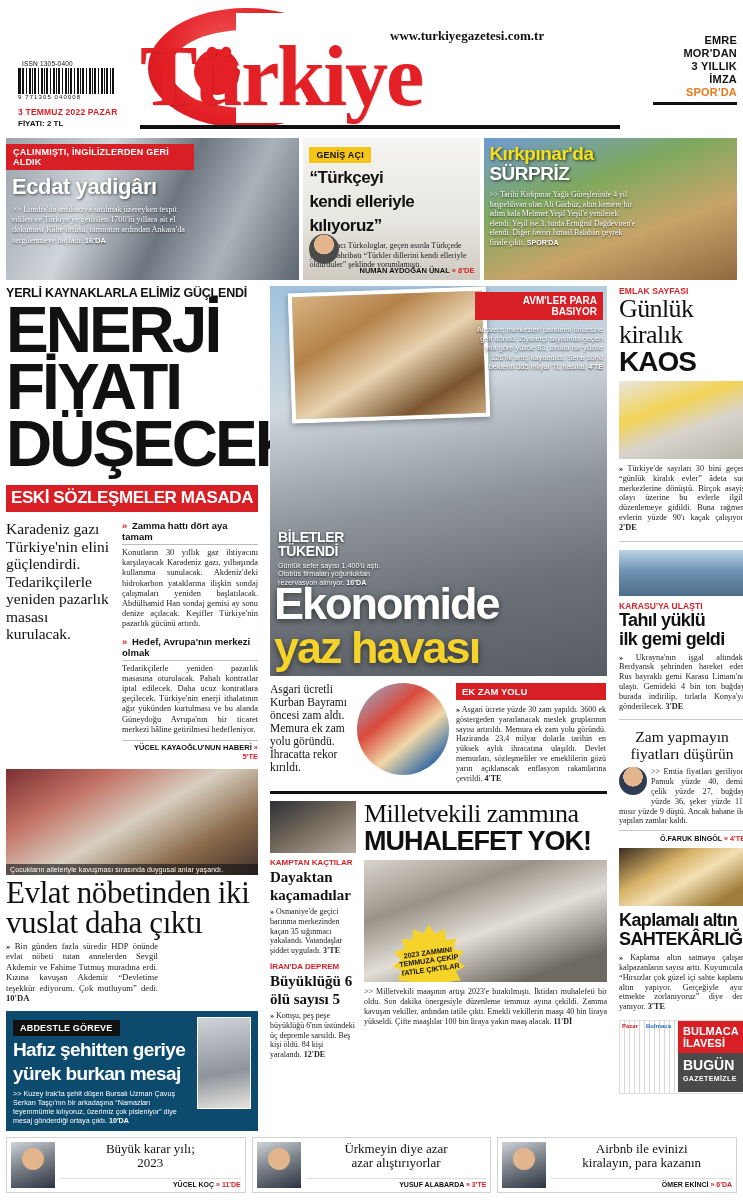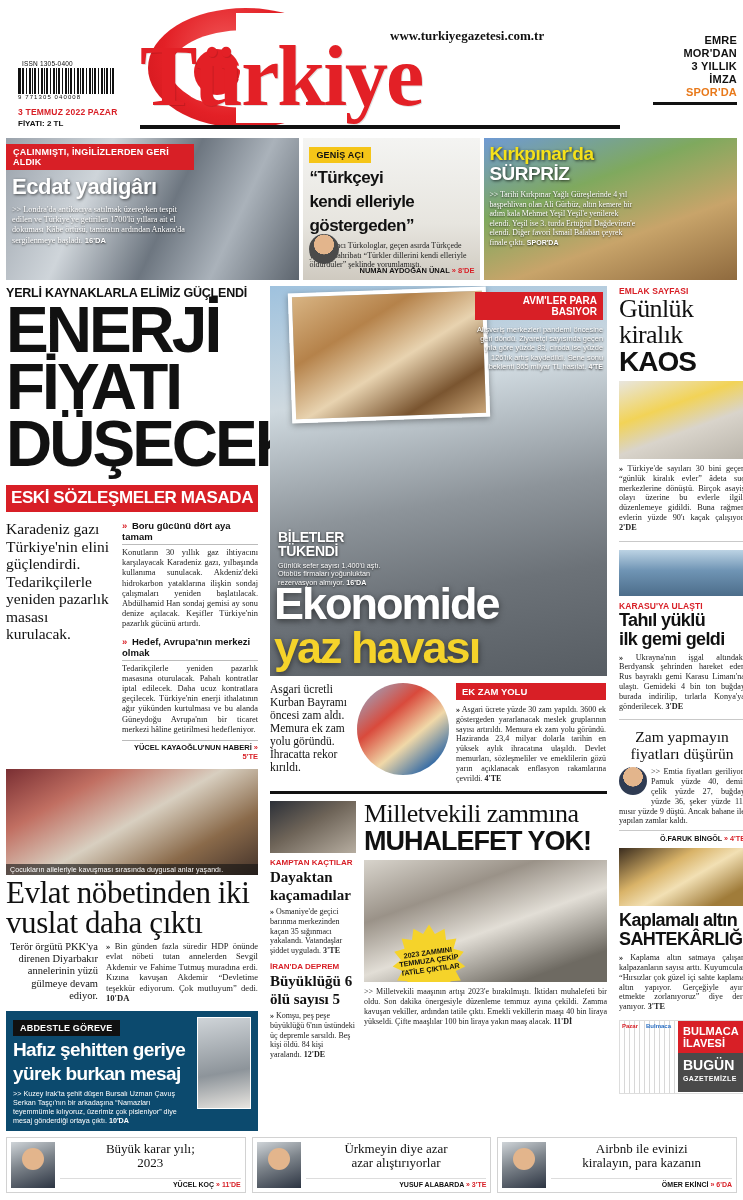--- a/index.html
+++ b/index.html
@@ -294,21 +294,21 @@
         <p><span>&gt;&gt; Londra'da antikacıya satılmak üzereyken tespit edilen ve Türkiye'ye getirilen 1700'lü yıllara ait el dokuması Kâbe örtüsü, tamiratın ardından Ankara'da sergilenmeye başladı.</span> <b>16'DA</b></p>
       </div>
     </div>
 
     <div class="teaser t2">
       <div class="photo ph-book"></div>
       <div class="inner">
         <span class="kicker-yellow">GENİŞ AÇI</span>
         <h2>“Türkçeyi</h2>
         <h2>kendi elleriyle</h2>
-        <h2>göstergeden”</h2>
+        <h2>kılıyoruz”</h2>
         <p>&gt;&gt; Yabancı Türkologlar, geçen asırda Türkçede yapılan tahribatı “Türkler dillerini kendi elleriyle öldürdüler” şeklinde yorumlamıştı.</p>
       </div>
       <div class="author-thumb"></div>
       <div class="byline">
         <span>NUMAN AYDOĞAN ÜNAL</span> <span class="arrows-red">»</span> <span class="pg">8'DE</span>
       </div>
     </div>
 
     <div class="teaser t3">
       <div class="photo ph-wrestle"></div>
@@ -327,40 +327,39 @@
       <div>
         <div class="eyebrow">YERLİ KAYNAKLARLA ELİMİZ GÜÇLENDİ</div>
         <div class="mega">ENERJİ</div>
         <div class="mega">FİYATI</div>
         <div class="mega">DÜŞECEK</div>
         <div class="banner-red">ESKİ SÖZLEŞMELER MASADA</div>
 
         <div class="lead-wrap">
           <div class="lead-text">Karadeniz gazı Türkiye'nin elini güçlendirdi. Tedarikçilerle yeniden pazarlık masası kurulacak.</div>
           <div class="lead-right">
-            <div class="subhead"><span class="arrows">»</span> <span>Boru gücünü dört aya tamam</span></div>
+            <div class="subhead"><span class="arrows">»</span> <span>Zamma hattı dört aya tamam</span></div>
             <div class="body-sm mb6">Konutların 30 yıllık gaz ihtiyacını karşılayacak Karadeniz gazı, yılbaşında kullanıma sunulacak. Akdeniz'deki hidrokarbon yataklarına ilişkin sondaj çalışmaları yeniden başlatılacak. Abdülhamid Han sondaj gemisi ay sonu denize açılacak. Keşifler Türkiye'nin pazarlık gücünü artırdı.</div>
             <div class="subhead"><span class="arrows">»</span> <span>Hedef, Avrupa'nın merkezi olmak</span></div>
             <div class="body-sm">Tedarikçilerle yeniden pazarlık masasına oturulacak. Pahalı kontratlar iptal edilecek. Daha ucuz kontratlara geçilecek. Türkiye'nin enerji ithalatının ağır yükünden kurtulması ve bu alanda Güneydoğu Avrupa'nın bir ticaret merkezi hâline getirilmesi hedefleniyor.</div>
             <div class="byline-bar">
               <span>YÜCEL KAYAOĞLU'NUN HABERİ</span> <span class="arrows-red">»</span> <span class="pg">5'TE</span>
             </div>
           </div>
         </div>
       </div>
 
       <div style="margin-top:8px;">
         <div class="photo-box" style="height:106px;">
           <div class="photo ph-hug"></div>
           <div class="cap-strip">Çocukların aileleriyle kavuşması sırasında duygusal anlar yaşandı.</div>
         </div>
         <div class="hl2">Evlat nöbetinden iki</div>
         <div class="hl2">vuslat daha çıktı</div>
         <div class="two-col">
-          <div class="c1">Terör örgütü PKK'ya direnen Diyarbakır annelerinin yüzü gülmeye devam ediyor.</div>
           <div class="c2"><b>»</b> <span>Bin günden fazla süredir HDP önünde evlat nöbeti tutan annelerden Sevgil Akdemir ve Fahime Tutmuş muradına erdi. Kızına kavuşan Akdemir “Devletime teşekkür ediyorum. Çok mutluyum” dedi.</span> <b>10'DA</b></div>
         </div>
       </div>
 
       <div class="red-box">
         <div style="flex:1;">
           <span class="kicker-black">ABDESTLE GÖREVE</span>
           <h3>Hafız şehitten geriye</h3>
           <h3>yürek burkan mesaj</h3>
           <p><span>&gt;&gt; Kuzey Irak'ta şehit düşen Bursalı Uzman Çavuş Serkan Taşçı'nın bir arkadaşına “Namazları teyemmümle kılıyoruz, üzerimiz çok pisleniyor” diye mesaj gönderdiği ortaya çıktı.</span> <b>10'DA</b></p>

